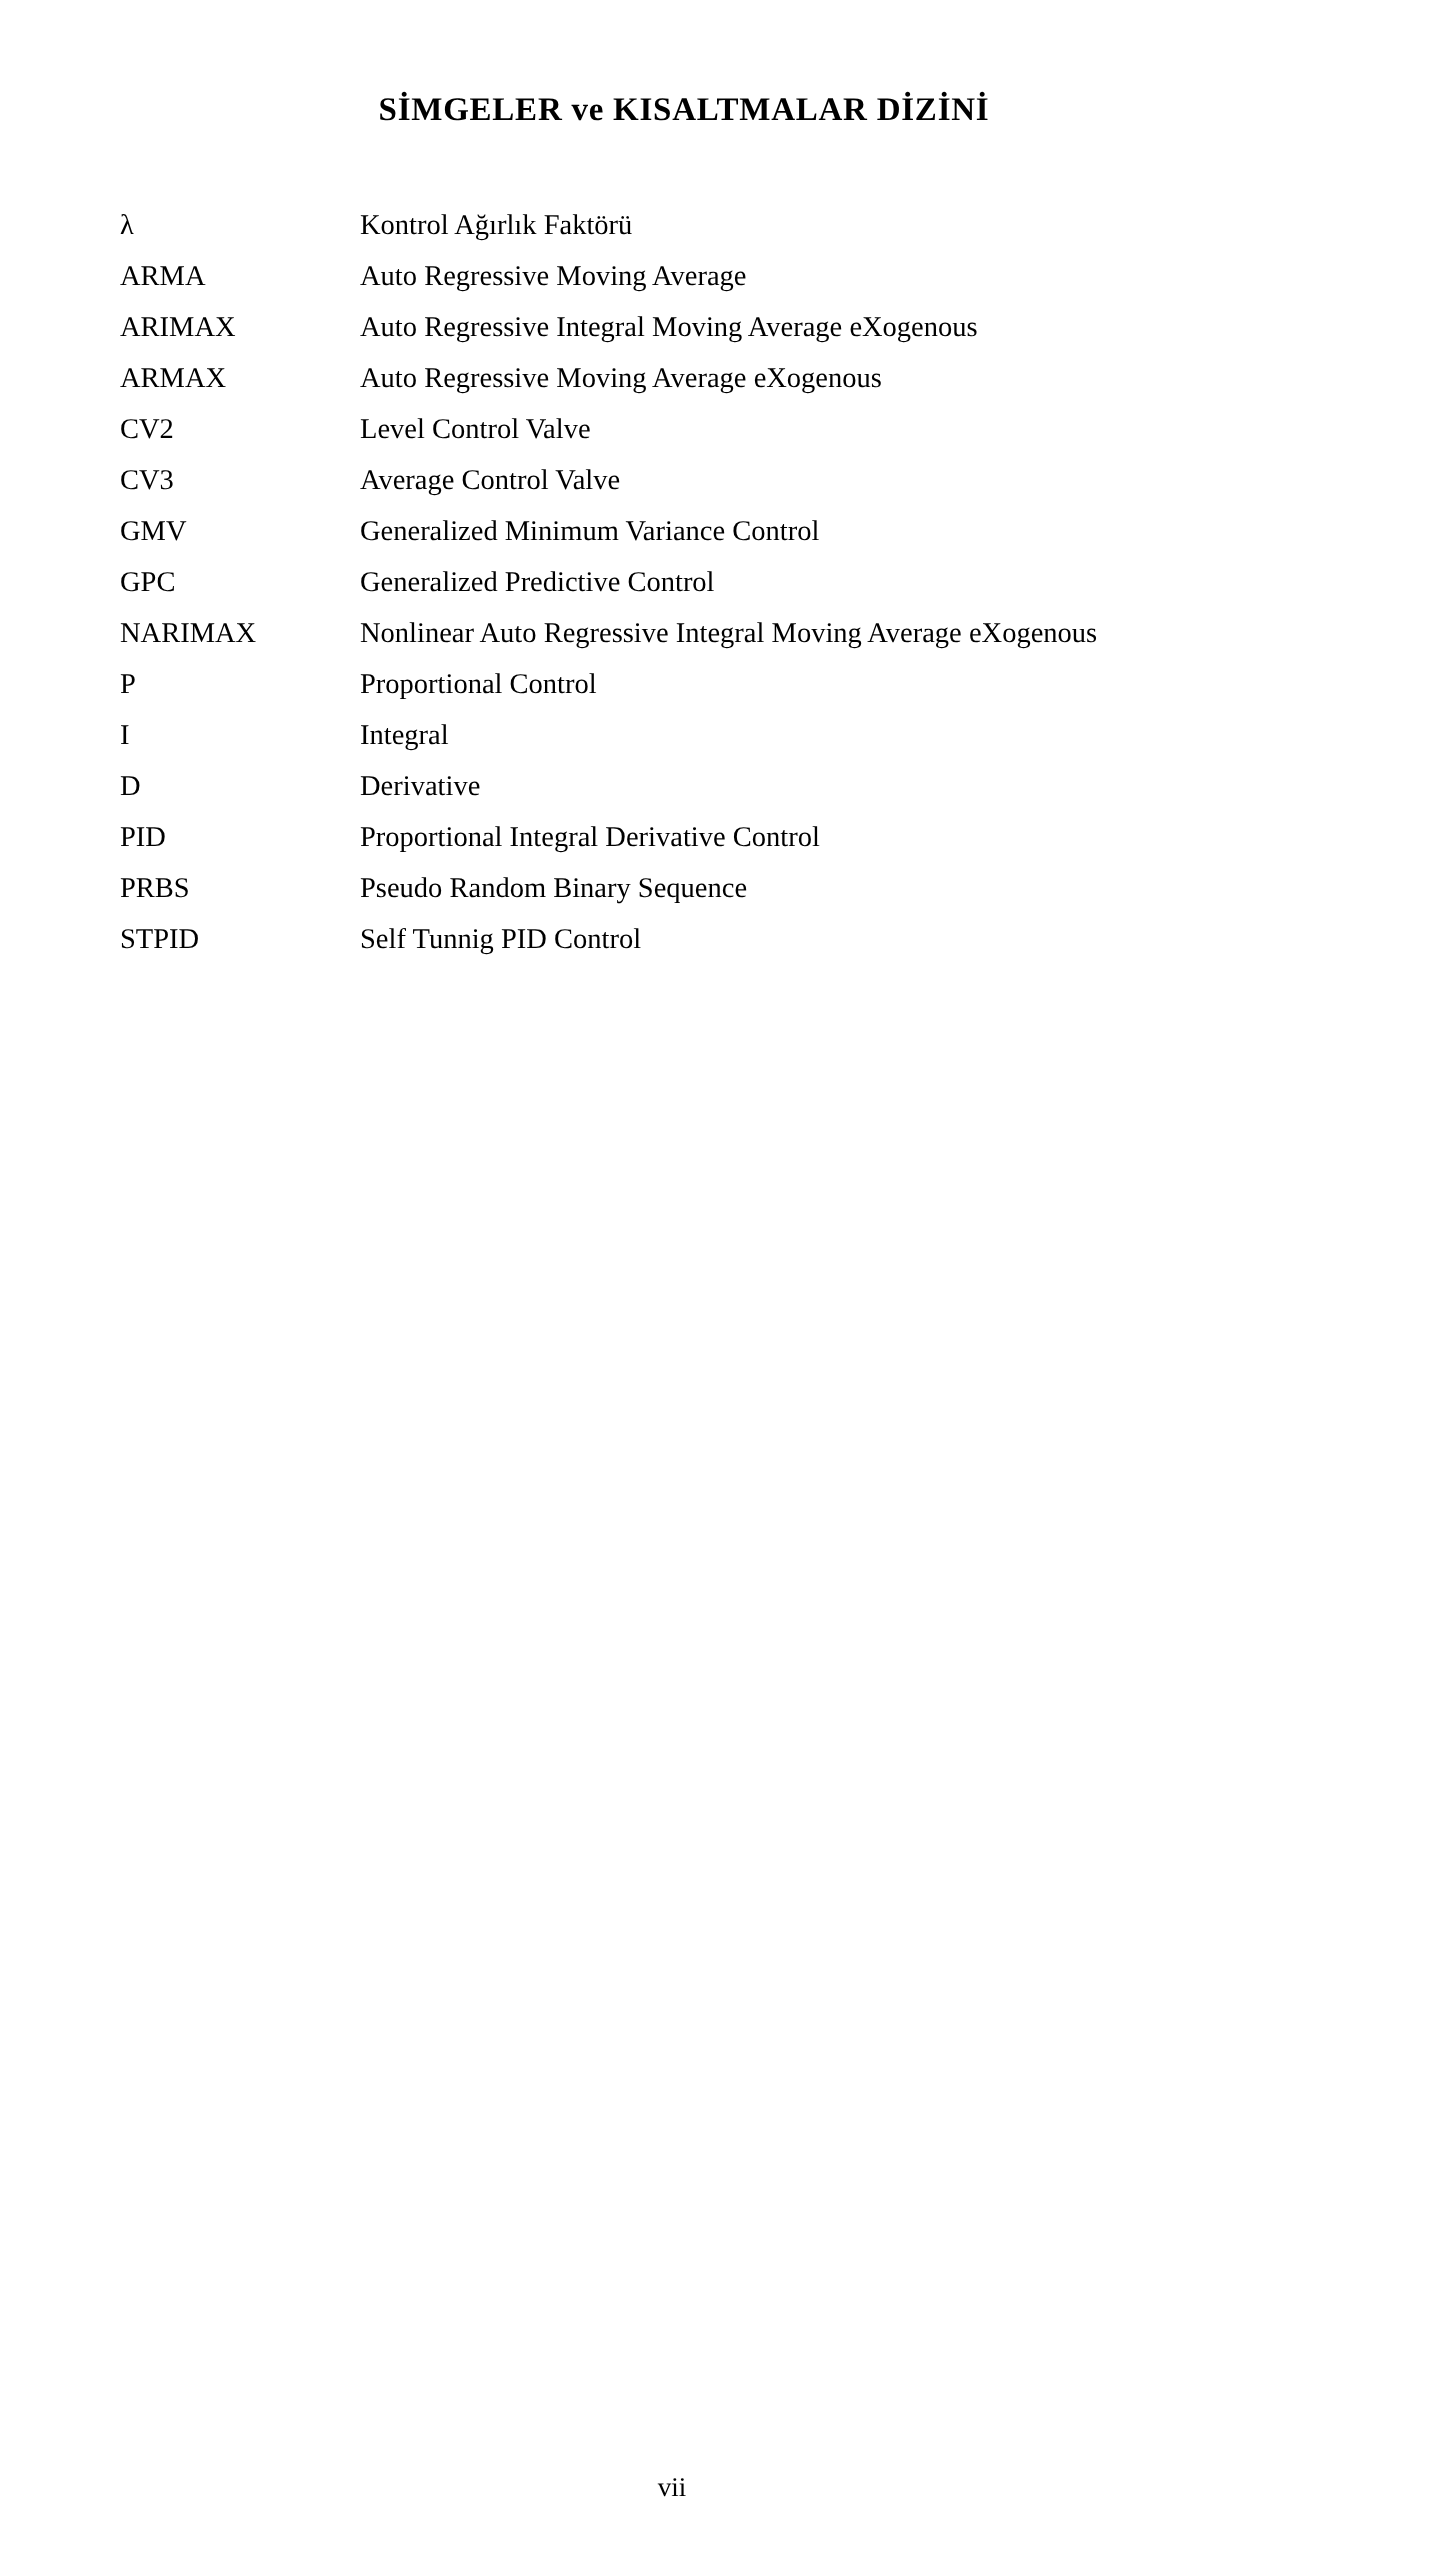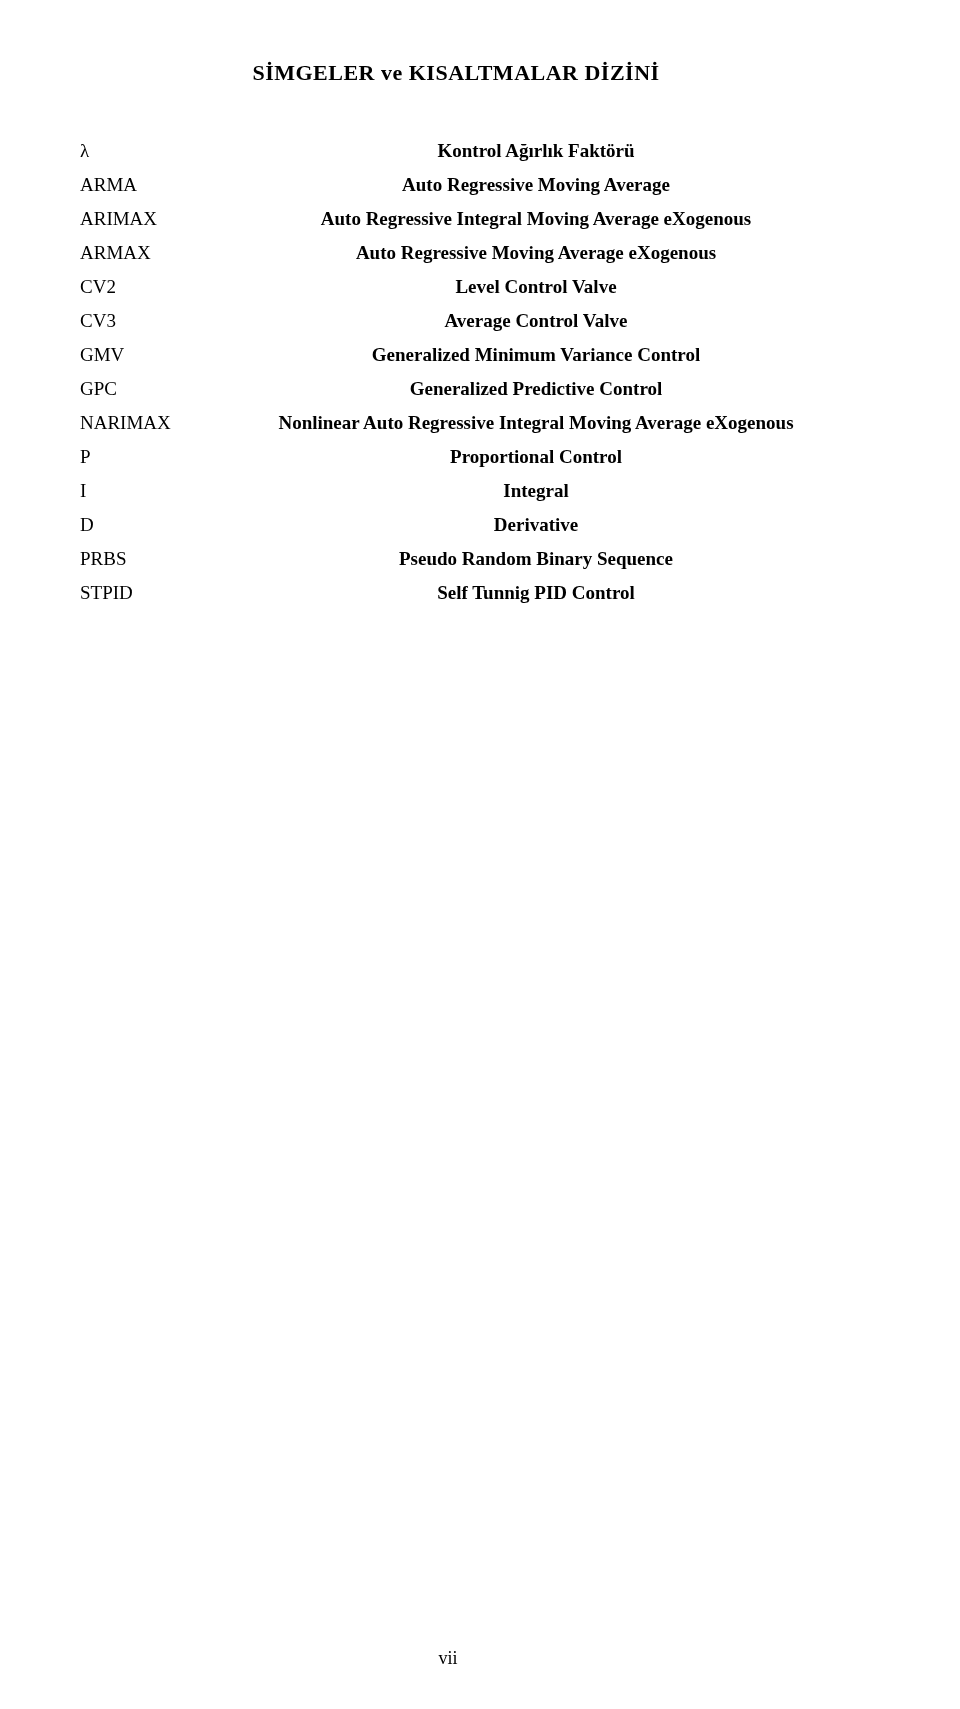--- a/index.html
+++ b/index.html
@@ -44,22 +44,21 @@
       vertical-align: top;
     }
 
     .abbreviations-table tr td:first-child {
       width: 160px;
       font-weight: normal;
       padding-right: 20px;
     }
 
     .abbreviations-table tr td:last-child {
-      font-weight: bold;
-      text-align: center;
+      font-weight: normal;
     }
 
     .page-number {
       position: absolute;
       bottom: 40px;
       left: 0;
       right: 16px;
       text-align: center;
       font-size: 18px;
     }
@@ -114,20 +113,24 @@
         </tr>
         <tr>
           <td>I</td>
           <td>Integral</td>
         </tr>
         <tr>
           <td>D</td>
           <td>Derivative</td>
         </tr>
         <tr>
+          <td>PID</td>
+          <td>Proportional Integral Derivative Control</td>
+        </tr>
+        <tr>
           <td>PRBS</td>
           <td>Pseudo Random Binary Sequence</td>
         </tr>
         <tr>
           <td>STPID</td>
           <td>Self Tunnig PID Control</td>
         </tr>
       </tbody>
   </table>
 

